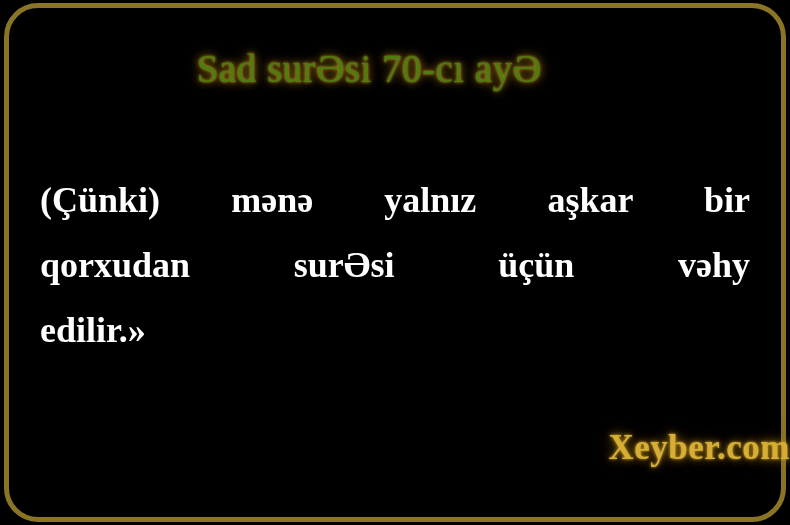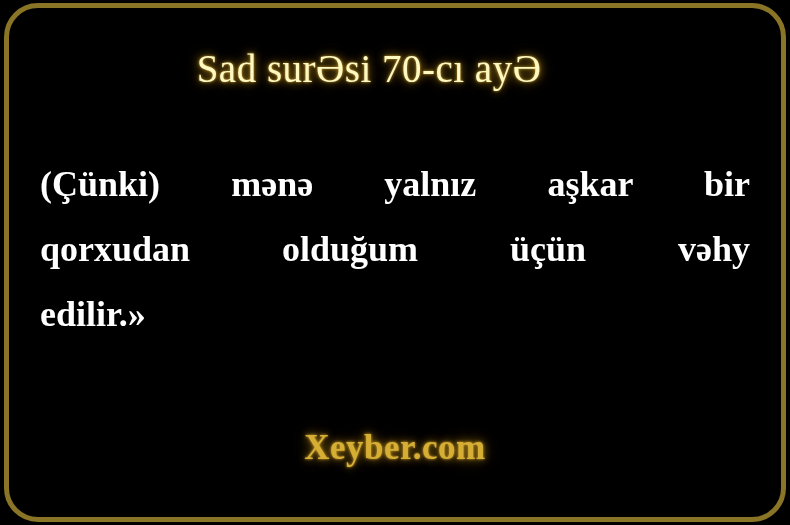--- a/index.html
+++ b/index.html
@@ -51,34 +51,34 @@
   #title {
     position: absolute;
     left: 0;
     top: 46px;
     width: 738px;
     text-align: center;
     font-family: "Liberation Serif", "DejaVu Serif", serif;
     font-size: 39px;
     font-weight: 400;
     letter-spacing: 0.5px;
-    color: #fef9c3;
+    color: #4d7c0f;
     text-shadow:
       0 0 3px rgba(215,170,50,0.95),
       0 0 8px rgba(190,145,30,0.80),
       0 0 16px rgba(150,110,15,0.55),
       0 0 26px rgba(110,80,10,0.35);
     white-space: nowrap;
   }
 
   
   #body-text {
     position: absolute;
     left: 40px;
-    top: 152px;
+    top: 168px;
     width: 710px;
     font-family: "Liberation Serif", "DejaVu Serif", serif;
     font-size: 36px;
     font-weight: bold;
     line-height: 65px;
     color: #ffffff;
     text-align: justify;
     text-justify: inter-word;
     -webkit-hyphens: none;
     hyphens: none;
@@ -93,21 +93,21 @@
     text-align-last: left;
     font-family: Liberation Serif, serif;
   }
 
   
   #footer {
     position: absolute;
     left: 0;
     top: 428px;
     width: 790px;
-    text-align: center;
+    text-align: right;
     font-family: "Liberation Serif", "DejaVu Serif", serif;
     font-size: 35px;
     font-weight: bold;
     letter-spacing: 0.5px;
     color: #d6ae34;
     text-shadow:
       0 0 3px rgba(215,170,50,0.95),
       0 0 9px rgba(185,140,25,0.80),
       0 0 18px rgba(140,100,12,0.50),
       0 0 28px rgba(100,72,8,0.30);
@@ -120,20 +120,20 @@
 <div id="card">
 
   <div id="frame"></div>
 
   <div id="content">
 
     <div id="title">Sad surƏsi 70-cı ayƏ</div>
 
     <div id="body-text">
       <span class="jline">(Çünki) mənə yalnız aşkar bir</span>
-      <span class="jline">qorxudan olduğum üçün vəhy</span>
+      <span class="jline">qorxudan surƏsi üçün vəhy</span>
       <span class="jline last">edilir.»</span>
     </div>
 
     <div id="footer">Xeyber.com</div>
 
   </div>
 </div>
 
 </body></html>

